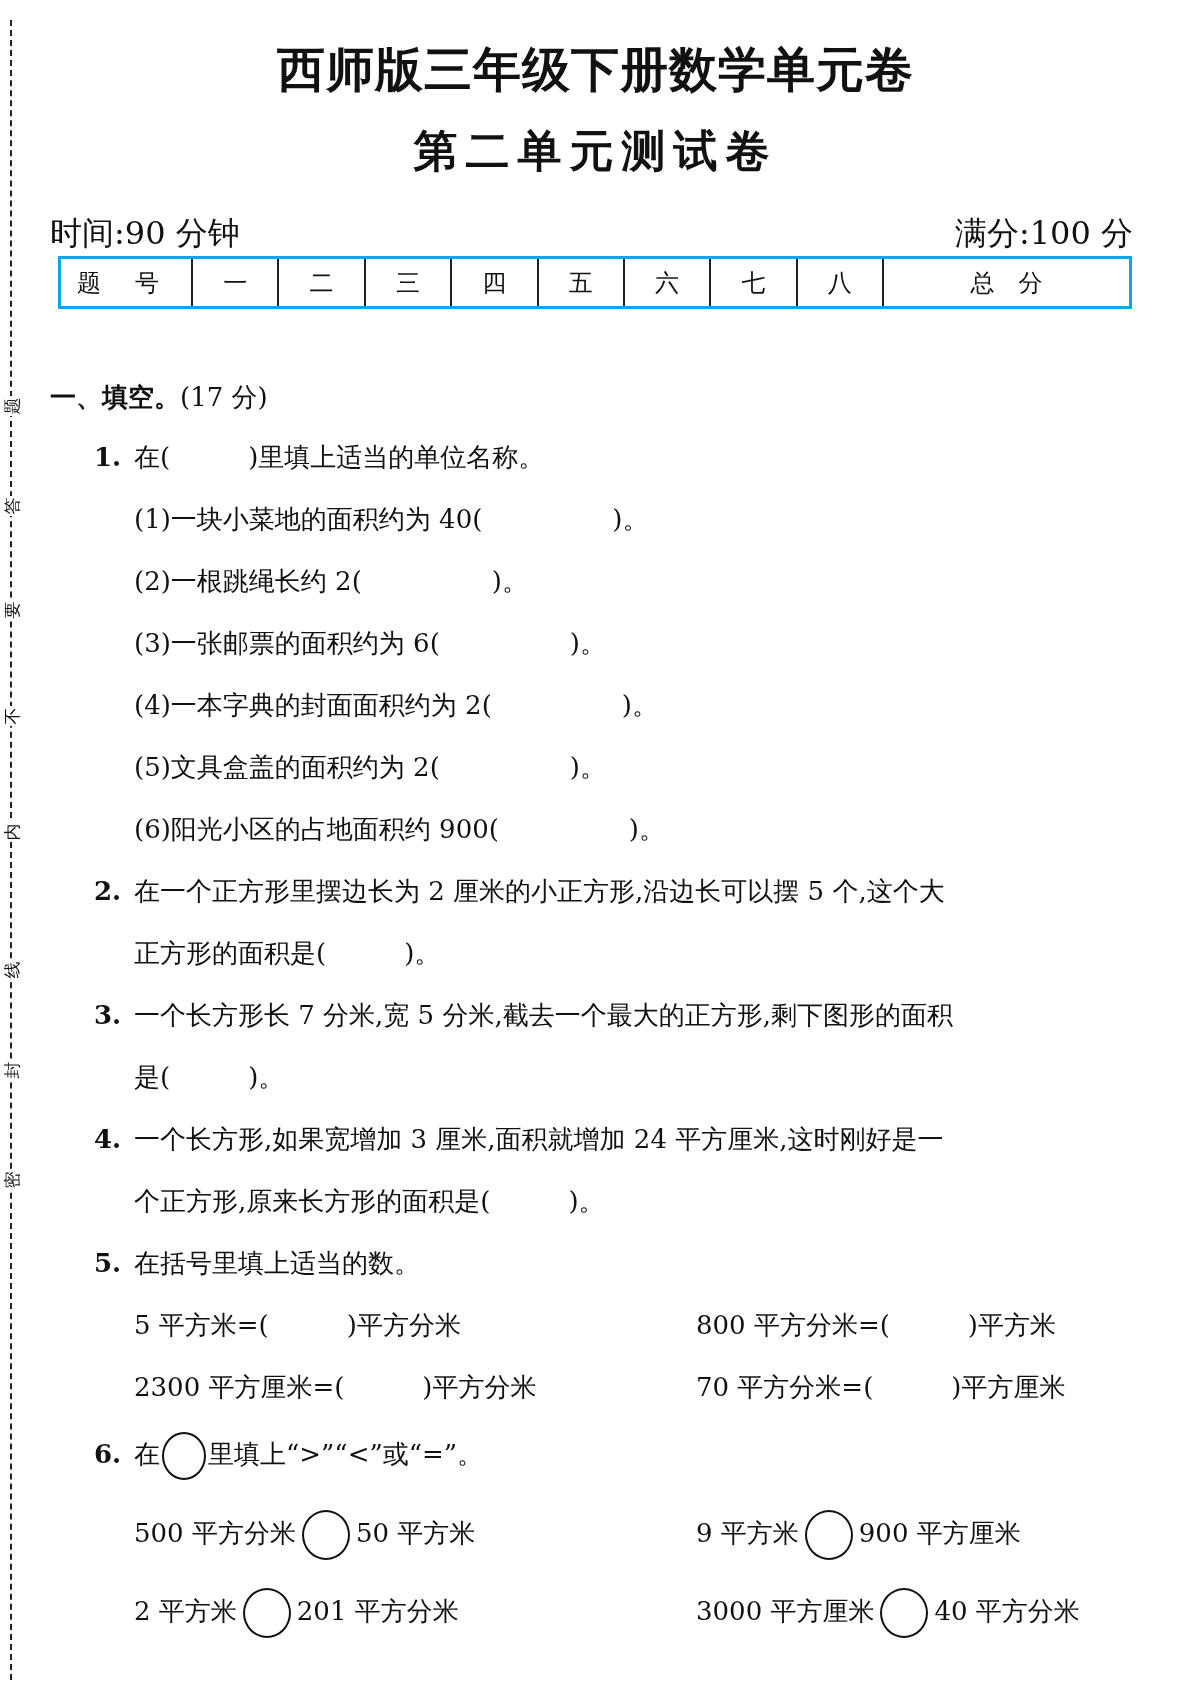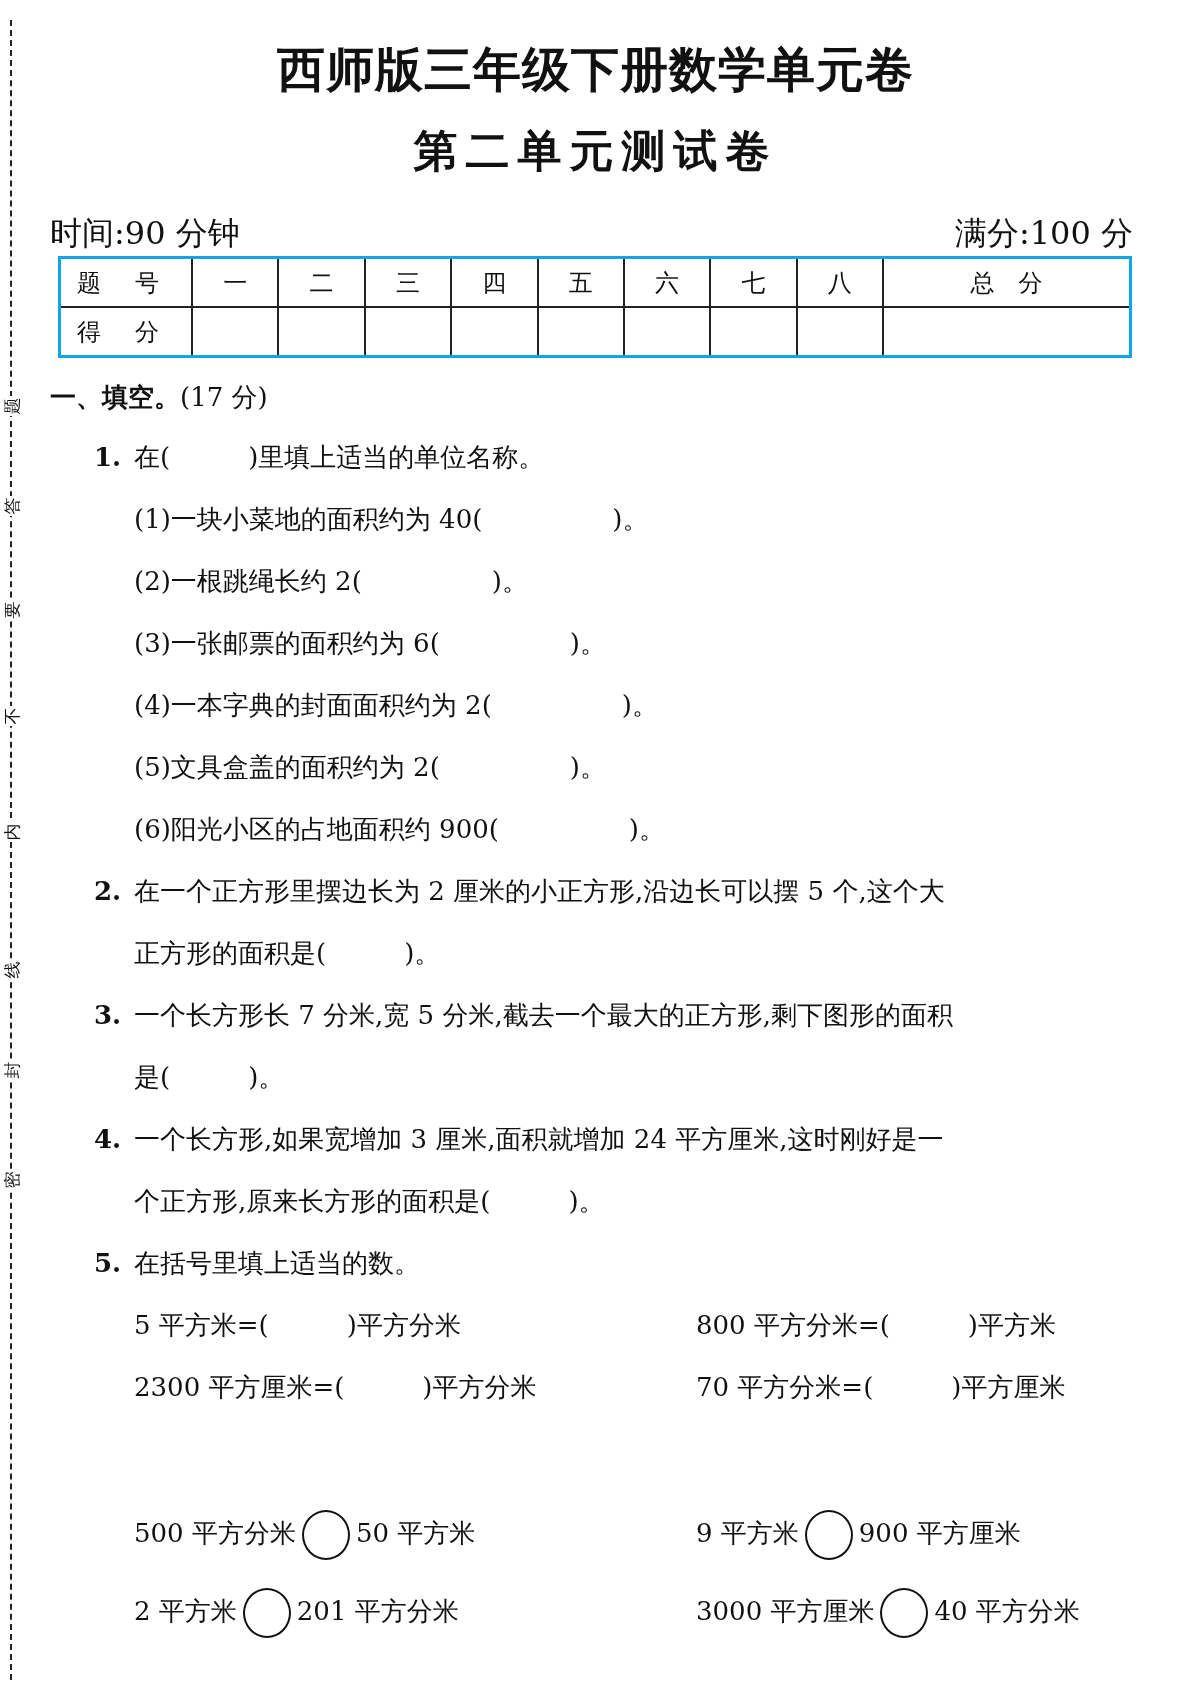--- a/index.html
+++ b/index.html
@@ -68,32 +68,20 @@
       <td>一</td>
       <td>二</td>
       <td>三</td>
       <td>四</td>
       <td>五</td>
       <td>六</td>
       <td>七</td>
       <td>八</td>
       <td>总　分</td>
     </tr>
-    <tr>
-      <td class="head"><span>得</span><span class="gap"></span><span>分</span></td>
-      <td></td>
-      <td></td>
-      <td></td>
-      <td></td>
-      <td></td>
-      <td></td>
-      <td></td>
-      <td></td>
-      <td></td>
-    </tr>
   </tbody>
     </table>
 
   <div class="section">
     <span>一、填空。</span><span class="pts">(17 分)</span>
   </div>
 
   <div class="q" style="left:94px; top:440px">
     <span class="num">1.</span><span>在(　　　)里填上适当的单位名称。</span>
   </div>
@@ -120,20 +108,23 @@
   <div class="q" style="left:134px; top:1184px">个正方形,原来长方形的面积是(　　　)。</div>
 
   <div class="q" style="left:94px; top:1246px">
     <span class="num">5.</span><span>在括号里填上适当的数。</span>
   </div>
   <div class="q" style="left:134px; top:1308px">5 平方米=(　　　)平方分米</div>
   <div class="q" style="left:696px; top:1308px">800 平方分米=(　　　)平方米</div>
   <div class="q" style="left:134px; top:1370px">2300 平方厘米=(　　　)平方分米</div>
   <div class="q" style="left:696px; top:1370px">70 平方分米=(　　　)平方厘米</div>
 
+  <div class="q" style="left:94px; top:1432px">
+    <span class="num">6.</span><span>在</span><span class="circle small"></span><span>里填上“&gt;”“&lt;”或“=”。</span>
+  </div>
 
   <div class="q" style="left:134px; top:1510px">
     <span>500 平方分米</span><span class="circle"></span><span>50 平方米</span>
   </div>
   <div class="q" style="left:696px; top:1510px">
     <span>9 平方米</span><span class="circle"></span><span>900 平方厘米</span>
   </div>
   <div class="q" style="left:134px; top:1588px">
     <span>2 平方米</span><span class="circle"></span><span>201 平方分米</span>
   </div>

